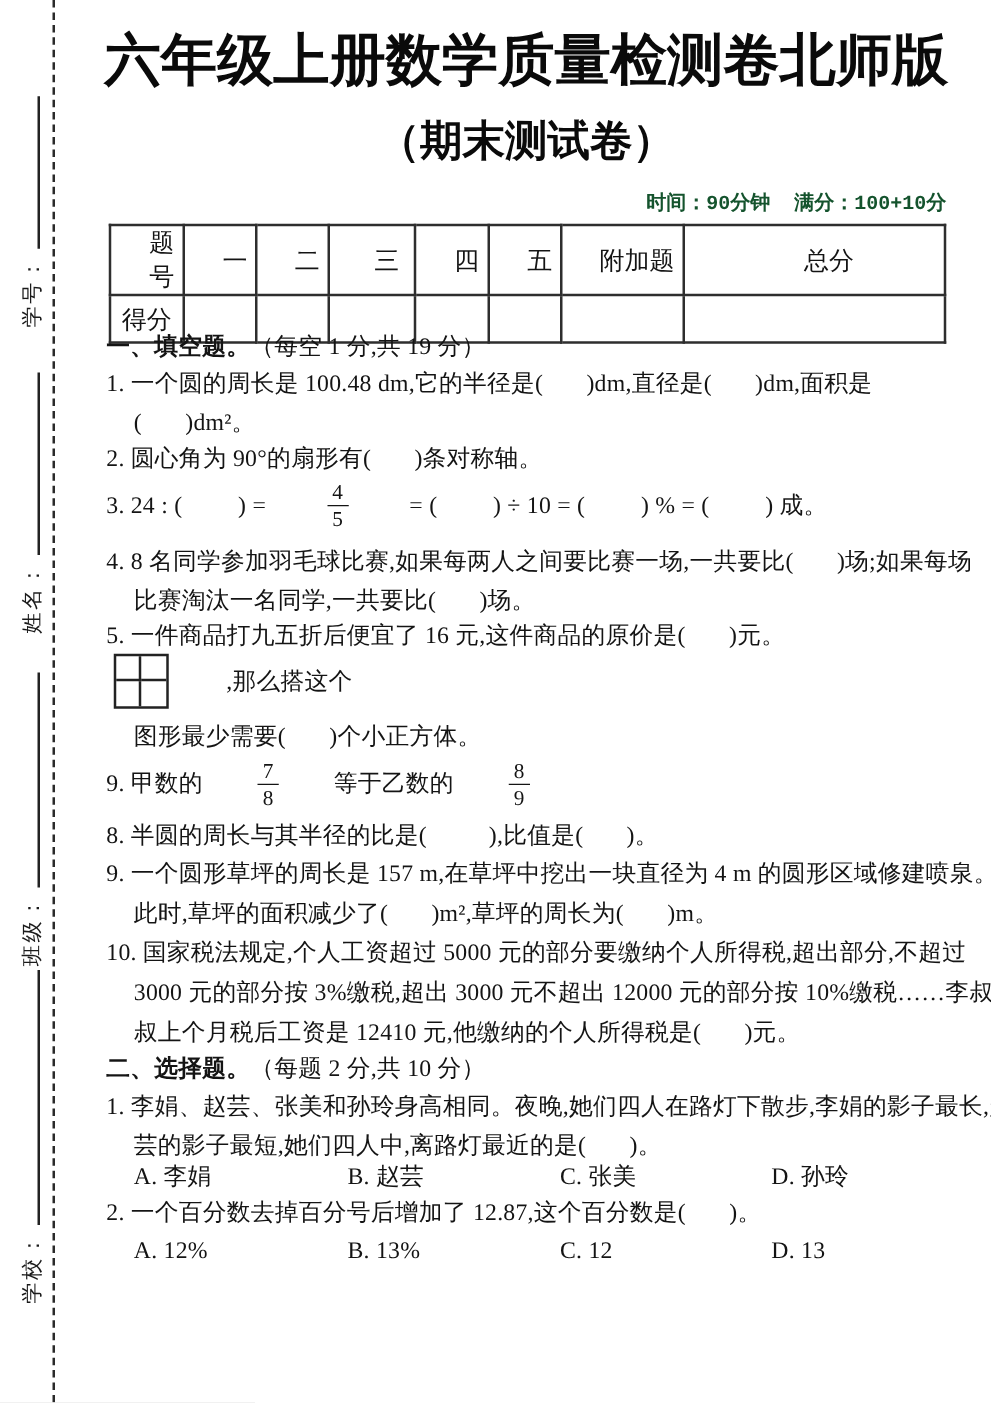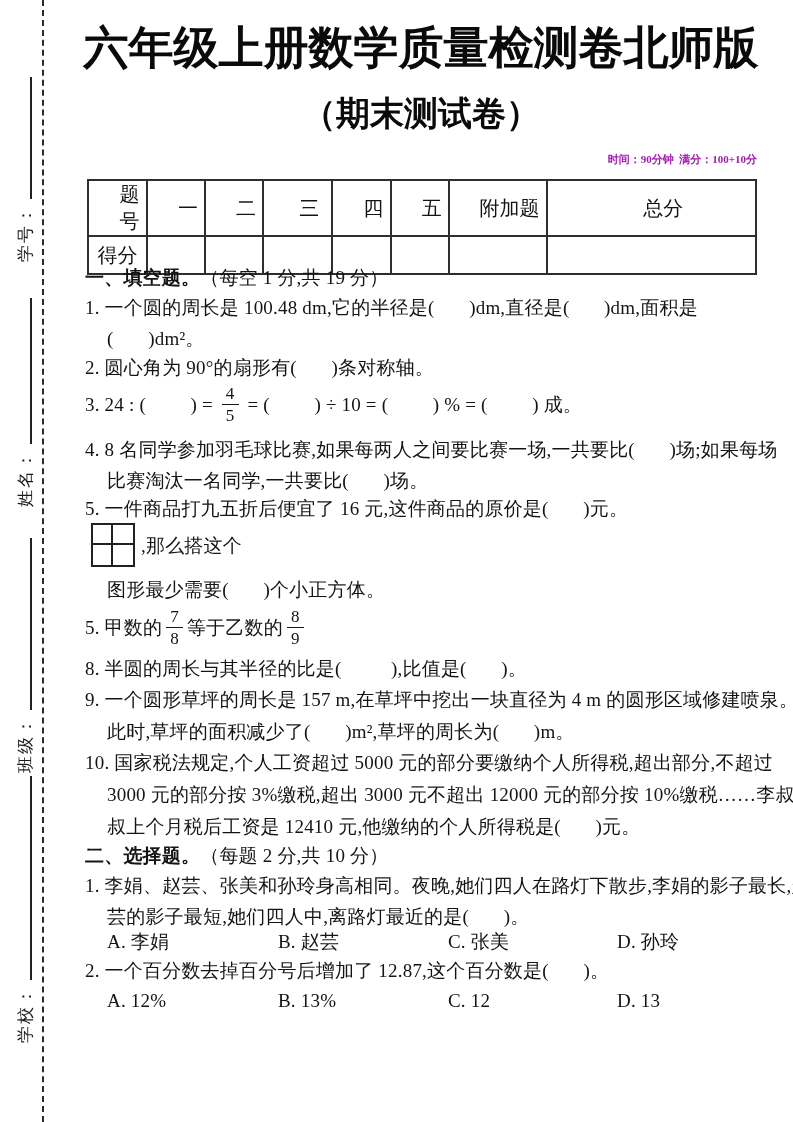--- a/index.html
+++ b/index.html
@@ -16,33 +16,33 @@
   .sline{display:inline-block;height:9px;border-bottom:2px solid #222;vertical-align:middle;margin-left:6px;}
   .sg0 .sline{width:122px}.sg1 .sline{width:146px}.sg2 .sline{width:172px}.sg3 .sline{width:204px}
   
   .content{position:absolute;left:85px;top:0;width:672px;height:100%;}
   .title{position:absolute;top:20px;left:-20px;right:-20px;margin:0;text-align:center;
          font-family:"Liberation Sans","DejaVu Sans",sans-serif;font-weight:900;
          font-size:45px;line-height:56px;white-space:nowrap;color:#0a0a0a;}
   .subtitle{position:absolute;top:90px;left:0;right:0;margin:0;text-align:center;
          font-family:"Liberation Sans","DejaVu Sans",sans-serif;font-weight:900;
          font-size:34px;line-height:46px;white-space:nowrap;color:#0a0a0a;}
-  .meta{position:absolute;top:152px;right:0;font-family:Liberation Serif, serif;
-        font-size:11px;font-weight:600;white-space:pre;color:#a21caf;}
+  .meta{position:absolute;top:152px;right:0;font-family:Liberation Mono, monospace;
+        font-size:16px;font-weight:600;white-space:pre;color:#14532d;}
   
   .score-table{position:absolute;top:179px;left:2px;border-collapse:collapse;table-layout:fixed;}
   .score-table td{border:2px solid #2e2e2e;text-align:center;vertical-align:middle;
         font-size:20px;padding:0;font-family:"Liberation Serif","DejaVu Serif",serif;}
   .score-table tr:first-child td{height:39px;padding-left:24px;}
   .score-table tr:last-child td{height:36px;}
   
   #body-lines .line{position:absolute;left:0;font-size:19px;line-height:23px;
         white-space:pre;letter-spacing:0.2px;}
   .line.indent{padding-left:22px;}
-  .line.tall{display:flex;align-items:center;height:52px;}
+  .line.tall{display:flex;align-items:center;height:52px;gap:40px;}
   .line .b{font-family:"Liberation Sans","DejaVu Sans",sans-serif;font-weight:700;}
   .frac{display:inline-flex;flex-direction:column;align-items:center;vertical-align:middle;
         margin:0 4px;line-height:1;}
   .frac .num{border-bottom:1.8px solid #141414;padding:0 4px 2px;font-size:17px;line-height:17px;}
   .frac .den{padding-top:2px;font-size:17px;line-height:17px;}
   .grid4{display:inline-grid;grid-template-columns:1fr 1fr;grid-template-rows:1fr 1fr;
         width:40px;height:40px;border:2px solid #222;margin:0 6px;flex:0 0 auto;background:#fff;}
   .grid4 i{display:block;}
   .grid4 i:nth-child(1){border-right:2px solid #222;border-bottom:2px solid #222;}
   .grid4 i:nth-child(2){border-bottom:2px solid #222;}
@@ -117,21 +117,21 @@
         <div class="line" style="top: 266px;"><span class="b">一、填空题。</span><span>（每空 1 分,共 19 分）</span></div>
         <div class="line" style="top: 296px;"><span>1. 一个圆的周长是 100.48 dm,它的半径是(       )dm,直径是(       )dm,面积是</span></div>
         <div class="line indent" style="top: 327px;"><span>(       )dm²。</span></div>
         <div class="line" style="top: 356px;"><span>2. 圆心角为 90°的扇形有(       )条对称轴。</span></div>
         <div class="line tall" style="top: 378px;"><span>3. 24 : (         ) = </span><span class="frac"><span class="num">4</span><span class="den">5</span></span><span> = (         ) ÷ 10 = (         ) % = (         ) 成。</span></div>
         <div class="line" style="top: 438px;"><span>4. 8 名同学参加羽毛球比赛,如果每两人之间要比赛一场,一共要比(       )场;如果每场</span></div>
         <div class="line indent" style="top: 469px;"><span>比赛淘汰一名同学,一共要比(       )场。</span></div>
         <div class="line" style="top: 497px;"><span>5. 一件商品打九五折后便宜了 16 元,这件商品的原价是(       )元。</span></div>
         <div class="line tall" style="top: 519px;"><span class="grid4"><i></i><i></i><i></i><i></i></span><span>,那么搭这个</span></div>
         <div class="line indent" style="top: 578px;"><span>图形最少需要(       )个小正方体。</span></div>
-        <div class="line tall" style="top: 601px;"><span>5. 甲数的</span><span class="frac"><span class="num">7</span><span class="den">8</span></span><span>等于乙数的</span><span class="frac"><span class="num">8</span><span class="den">9</span></span></div>
+        <div class="line tall" style="top: 601px;"><span>9. 甲数的</span><span class="frac"><span class="num">7</span><span class="den">8</span></span><span>等于乙数的</span><span class="frac"><span class="num">8</span><span class="den">9</span></span></div>
         <div class="line" style="top: 657px;"><span>8. 半圆的周长与其半径的比是(          ),比值是(       )。</span></div>
         <div class="line" style="top: 688px;"><span>9. 一个圆形草坪的周长是 157 m,在草坪中挖出一块直径为 4 m 的圆形区域修建喷泉。</span></div>
         <div class="line indent" style="top: 720px;"><span>此时,草坪的面积减少了(       )m²,草坪的周长为(       )m。</span></div>
         <div class="line" style="top: 751px; font-family: Liberation Serif, serif;"><span>10. 国家税法规定,个人工资超过 5000 元的部分要缴纳个人所得税,超出部分,不超过</span></div>
         <div class="line indent" style="top: 783px;"><span>3000 元的部分按 3%缴税,超出 3000 元不超出 12000 元的部分按 10%缴税……李叔</span></div>
         <div class="line indent" style="top: 815px;"><span>叔上个月税后工资是 12410 元,他缴纳的个人所得税是(       )元。</span></div>
         <div class="line" style="top: 844px;"><span class="b">二、选择题。</span><span>（每题 2 分,共 10 分）</span></div>
         <div class="line" style="top: 874px;"><span>1. 李娟、赵芸、张美和孙玲身高相同。夜晚,她们四人在路灯下散步,李娟的影子最长,赵</span></div>
         <div class="line indent" style="top: 905px;"><span>芸的影子最短,她们四人中,离路灯最近的是(       )。</span></div>
         <div class="line opts" style="top: 930px;"><span class="opt o0">A. 李娟</span><span class="opt o1">B. 赵芸</span><span class="opt o2">C. 张美</span><span class="opt o3">D. 孙玲</span></div>

